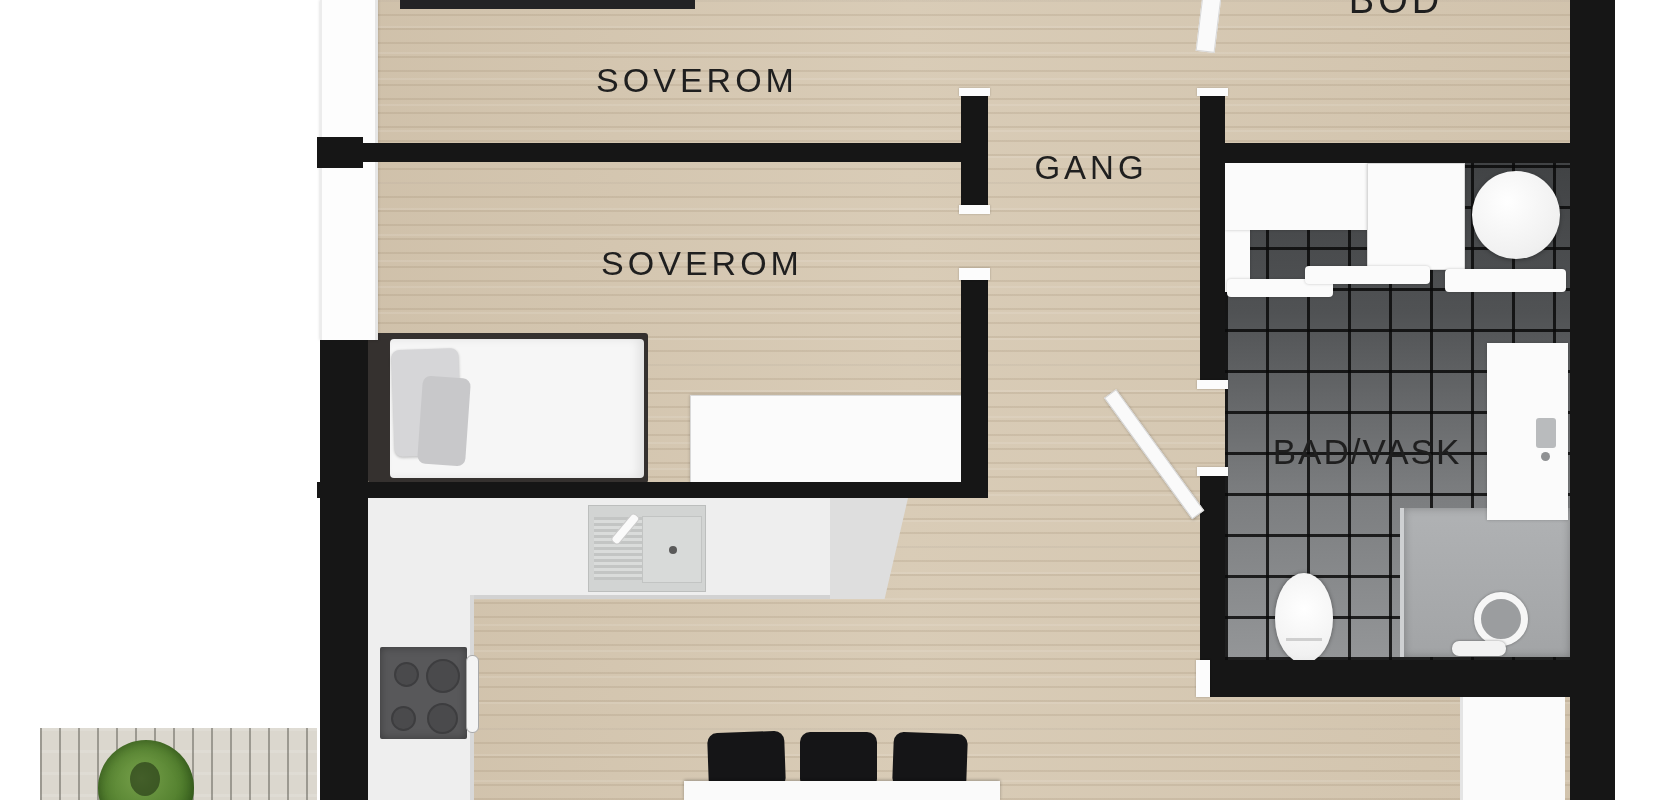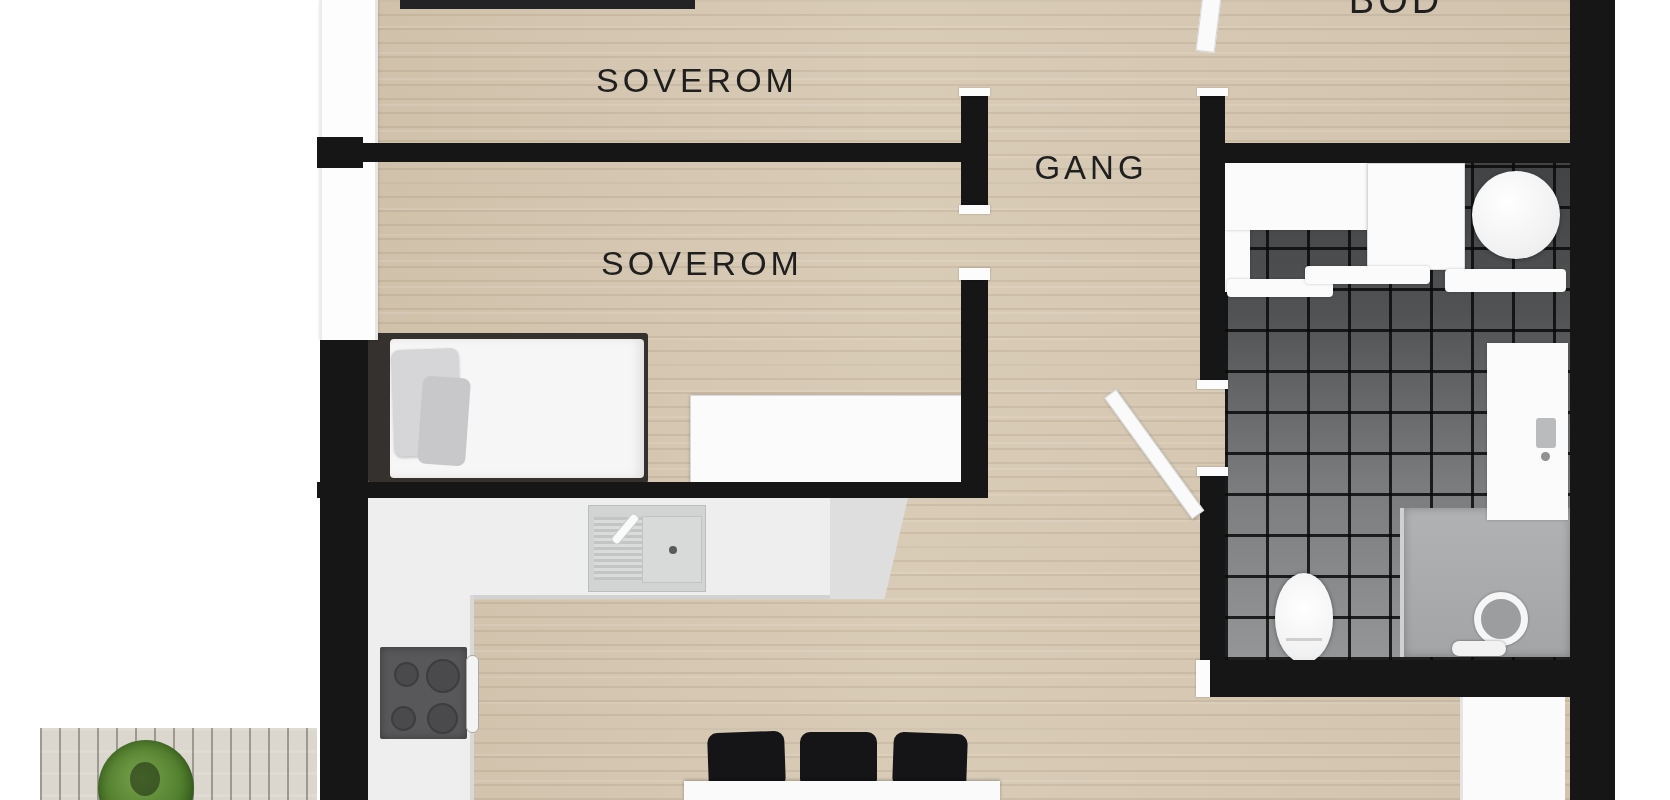--- a/index.html
+++ b/index.html
@@ -140,14 +140,15 @@
 
   <div class="abs" style="left:1199px;top:-4px;width:17px;height:54px;background:#fafafa;border:1px solid #d7d7d7;
               transform:rotate(7deg);"></div>
   <div class="abs" style="left:1104px;top:398px;width:13px;height:148px;background:#fafafa;border:1px solid #d4d4d4;
               transform:rotate(-36deg);transform-origin:top left;box-shadow:0 1px 3px rgba(0,0,0,.25);"></div>
 
   <div class="abs room-label" style="left:697px;top:80px;font-size:34px;letter-spacing:4px;">SOVEROM</div>
   <div class="abs room-label" style="left:702px;top:263px;font-size:34px;letter-spacing:4px;">SOVEROM</div>
   <div class="abs room-label" style="left:1091px;top:168px;font-size:33px;letter-spacing:4px;">GANG</div>
   <div class="abs room-label" style="left:1396px;top:0px;font-size:38px;letter-spacing:4px;">BOD</div>
+  <div class="abs room-label" style="left:1367px;top:452px;font-size:35px;letter-spacing:2px;">BAD/VASK</div>
 
 </div>
 
 </body></html>

